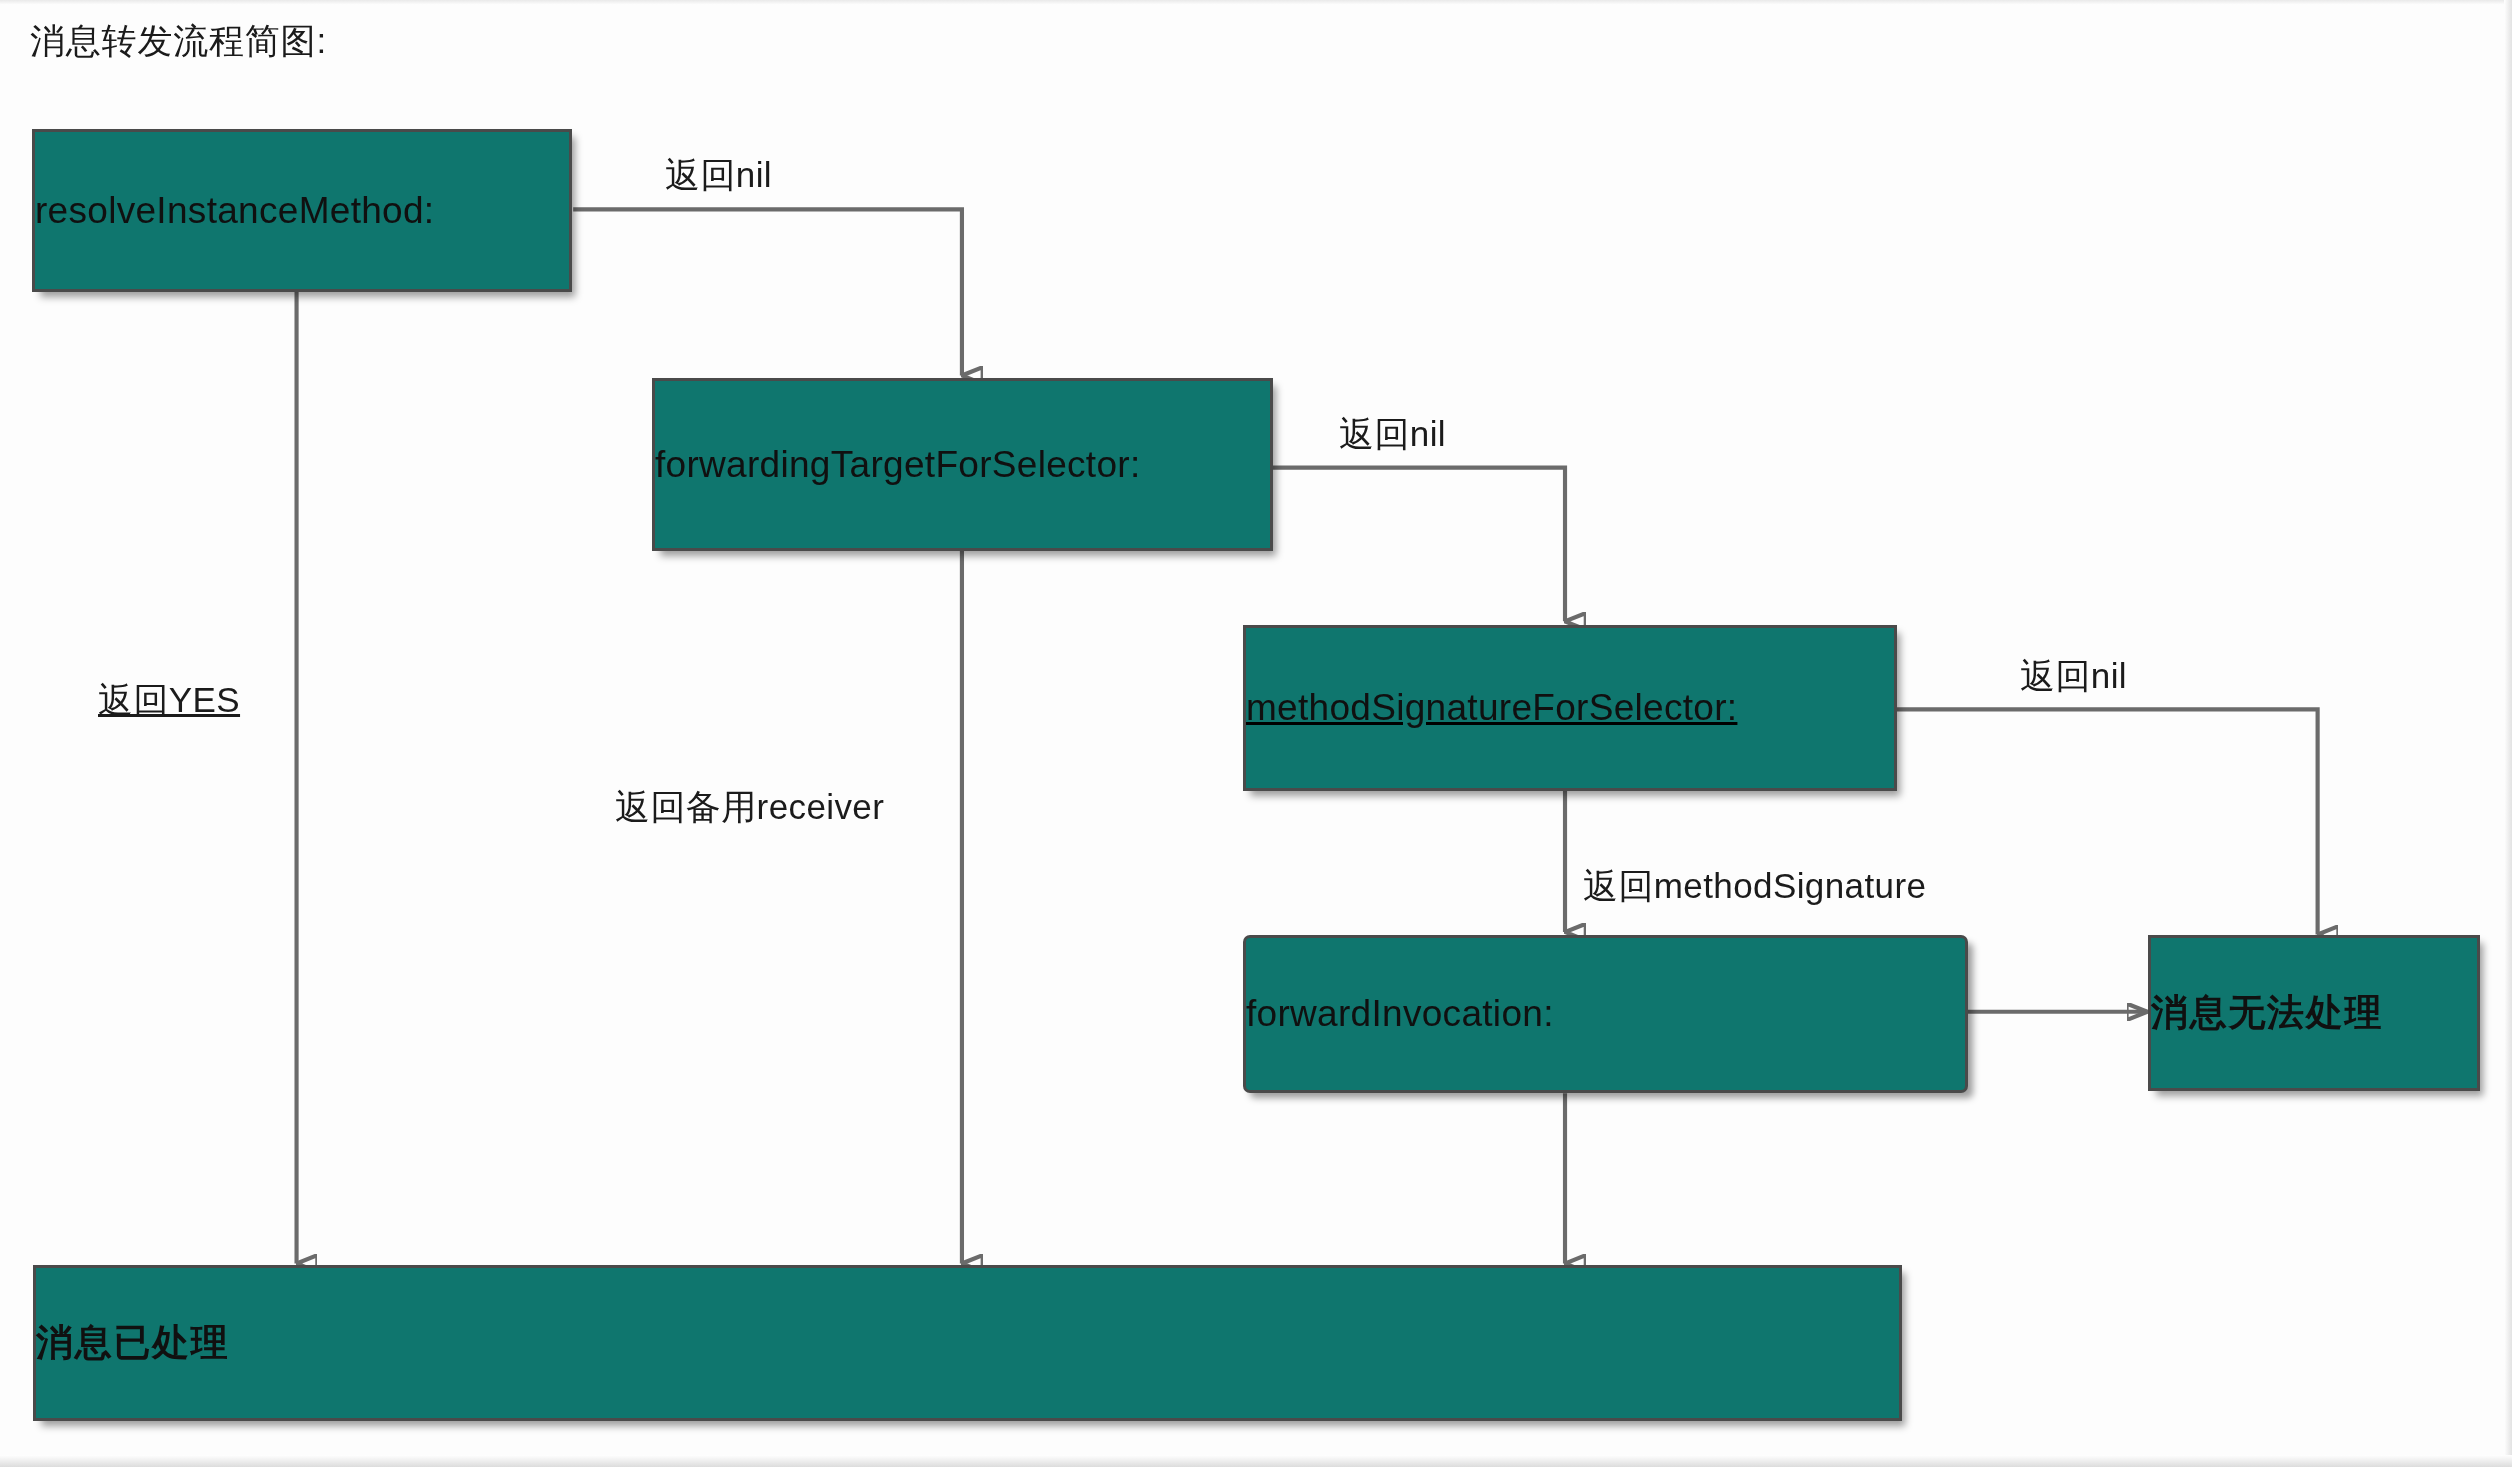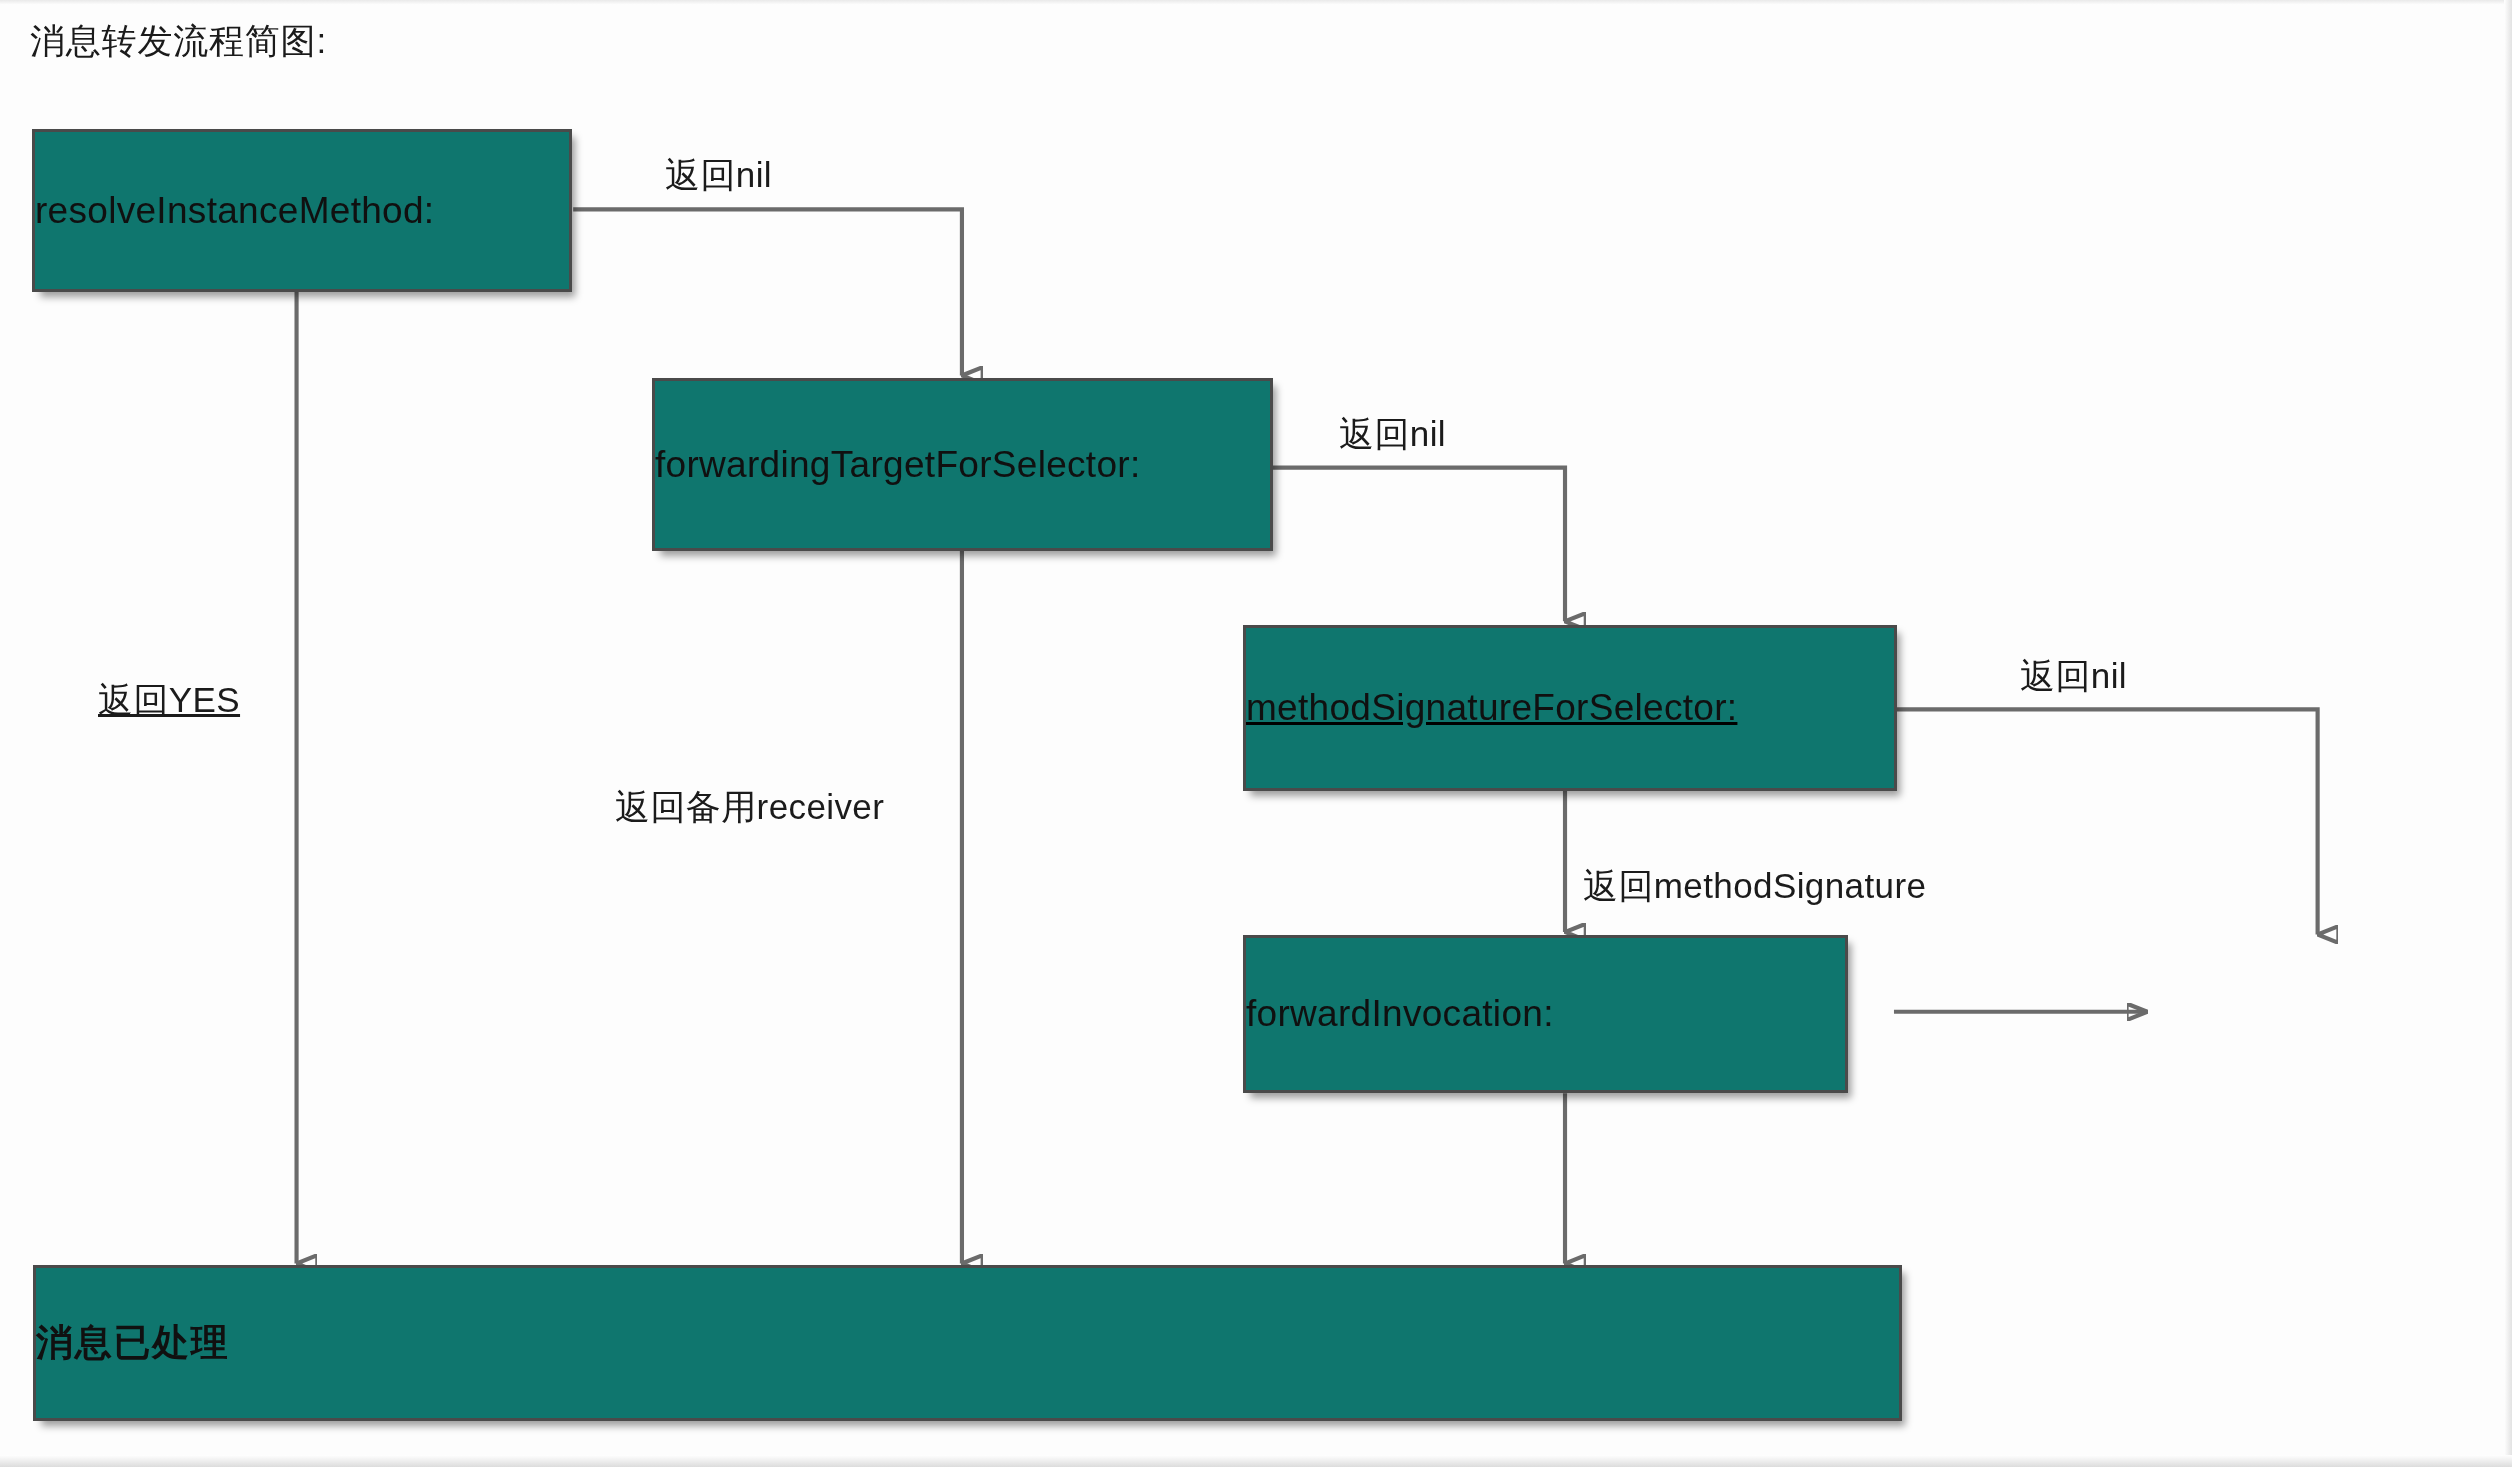--- a/index.html
+++ b/index.html
@@ -151,23 +151,26 @@
   </div>
 
   <div class="node" style="left:652px; top:378px; width:621px; height:173px;">
     <span class="label">forwardingTargetForSelector:</span>
   </div>
 
   <div class="node" style="left:1243px; top:625px; width:654px; height:166px;text-decoration:underline;">
     <span class="label">methodSignatureForSelector:</span>
   </div>
 
-  <div class="node" style="left:1243px; top:935px; width:605px; height:158px;">
+  <div class="node" style="left:1243px; top:935px; width:725px; height:158px;border-radius:7px;">
     <span class="label">forwardInvocation:</span>
   </div>
 
+  <div class="node cjk" style="left:2148px; top:935px; width:332px; height:156px;">
+    <span class="label">消息无法处理</span>
+  </div>
 
   <div class="node cjk" style="left:33px; top:1265px; width:1869px; height:156px;">
     <span class="label">消息已处理</span>
   </div>
 
 </div>
 
 
 </body></html>

